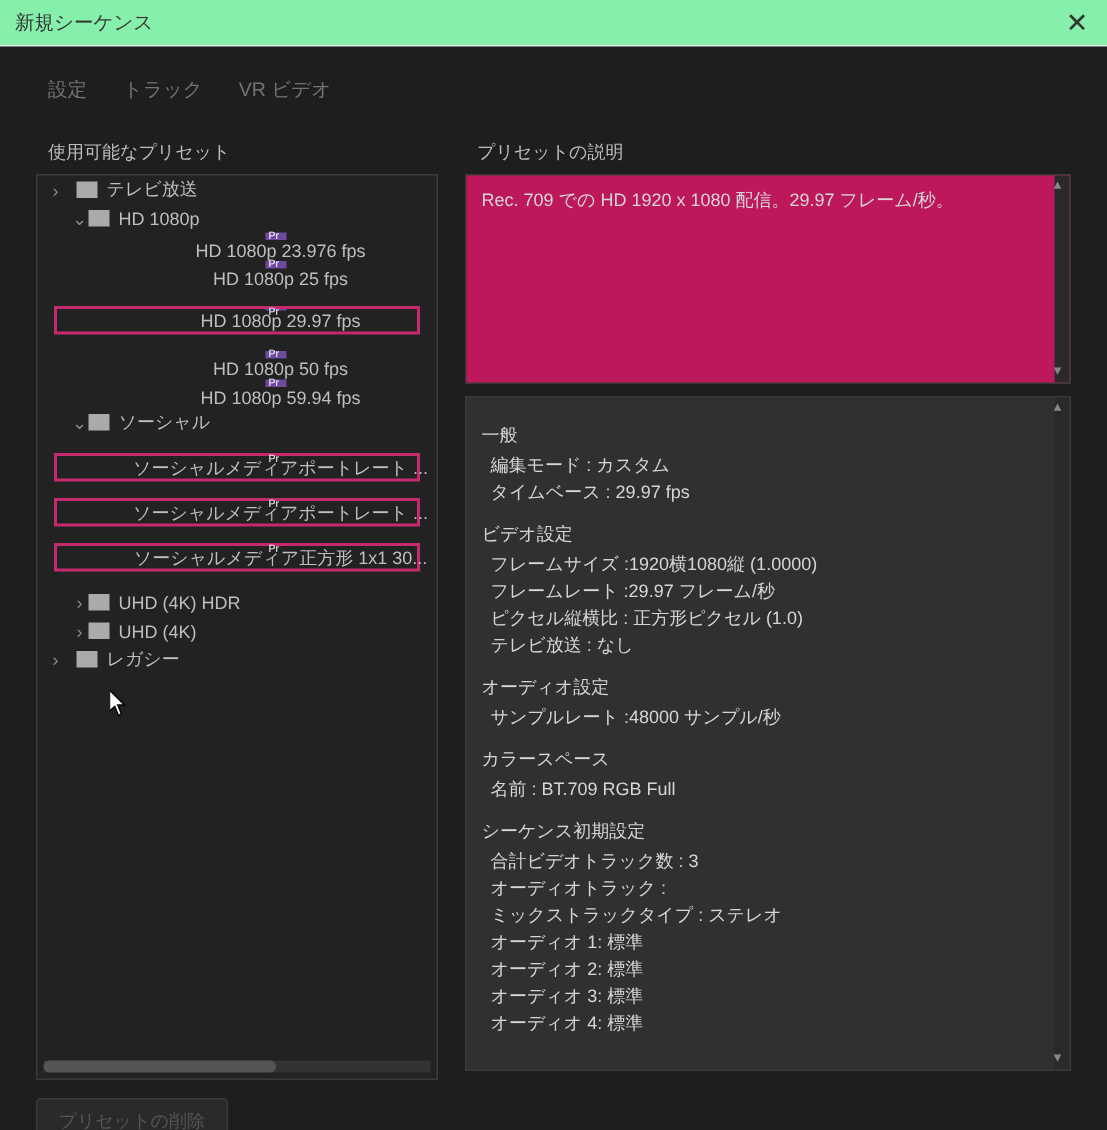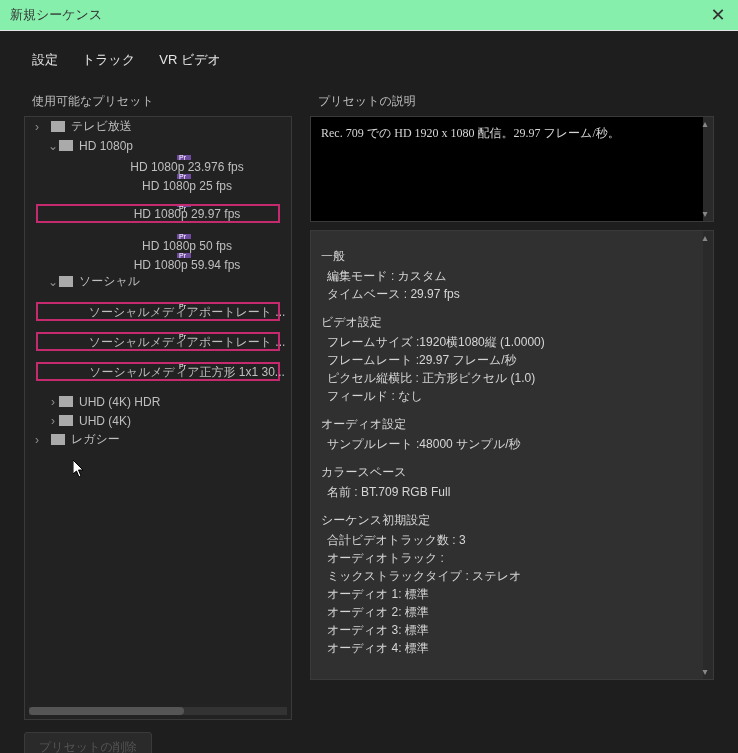--- a/index.html
+++ b/index.html
@@ -35,21 +35,21 @@
     }
     .panel {
       margin: 0 24px;
     }
     .tabs {
       display: flex;
       gap: 24px;
       padding: 0 8px 6px 8px;
     }
     .tab {
-      color: #e5e5e5;
+      color: #737373;
       font-size: 13px;
       padding-bottom: 6px;
     }
     .tab.active {
       color: #3fa8f4;
       border-bottom: 2px solid #3fa8f4;
     }
     .cols {
       display: flex;
       gap: 18px;
@@ -64,29 +64,28 @@
     }
     .treebox {
       border: 1px solid #3a3a3a;
       height: 602px;
       background: #222;
       position: relative;
       overflow: hidden;
     }
     .descbox {
       border: 1px solid #3a3a3a;
-      height: 106px;
-      background: #000000;
+      height: 140px;
+      background: #be185d;
       padding: 8px 10px;
       color: #d6d6d6;
       font-size: 12px;
       overflow: hidden;
       position: relative;
       box-sizing: border-box;
-      font-family: Liberation Serif, serif;
     }
     .detailbox {
       border: 1px solid #3a3a3a;
       background: #303030;
       margin-top: 8px;
       height: 450px;
       padding: 6px 10px 10px 10px;
       color: #d6d6d6;
       font-size: 12px;
       line-height: 1.5;
@@ -312,21 +311,21 @@
           <div class="detail-section">
             <div class="sec-title">一般</div>
             <div class="detail-line">編集モード : カスタム</div>
             <div class="detail-line">タイムベース : 29.97 fps</div>
           </div>
           <div class="detail-section">
             <div class="sec-title">ビデオ設定</div>
             <div class="detail-line">フレームサイズ :1920横1080縦 (1.0000)</div>
             <div class="detail-line">フレームレート :29.97 フレーム/秒</div>
             <div class="detail-line">ピクセル縦横比 : 正方形ピクセル (1.0)</div>
-            <div class="detail-line">フィールド : なし</div>
+            <div class="detail-line">テレビ放送 : なし</div>
           </div>
           <div class="detail-section">
             <div class="sec-title">オーディオ設定</div>
             <div class="detail-line">サンプルレート :48000 サンプル/秒</div>
           </div>
           <div class="detail-section">
             <div class="sec-title">カラースペース</div>
             <div class="detail-line">名前 : BT.709 RGB Full</div>
           </div>
           <div class="detail-section">

